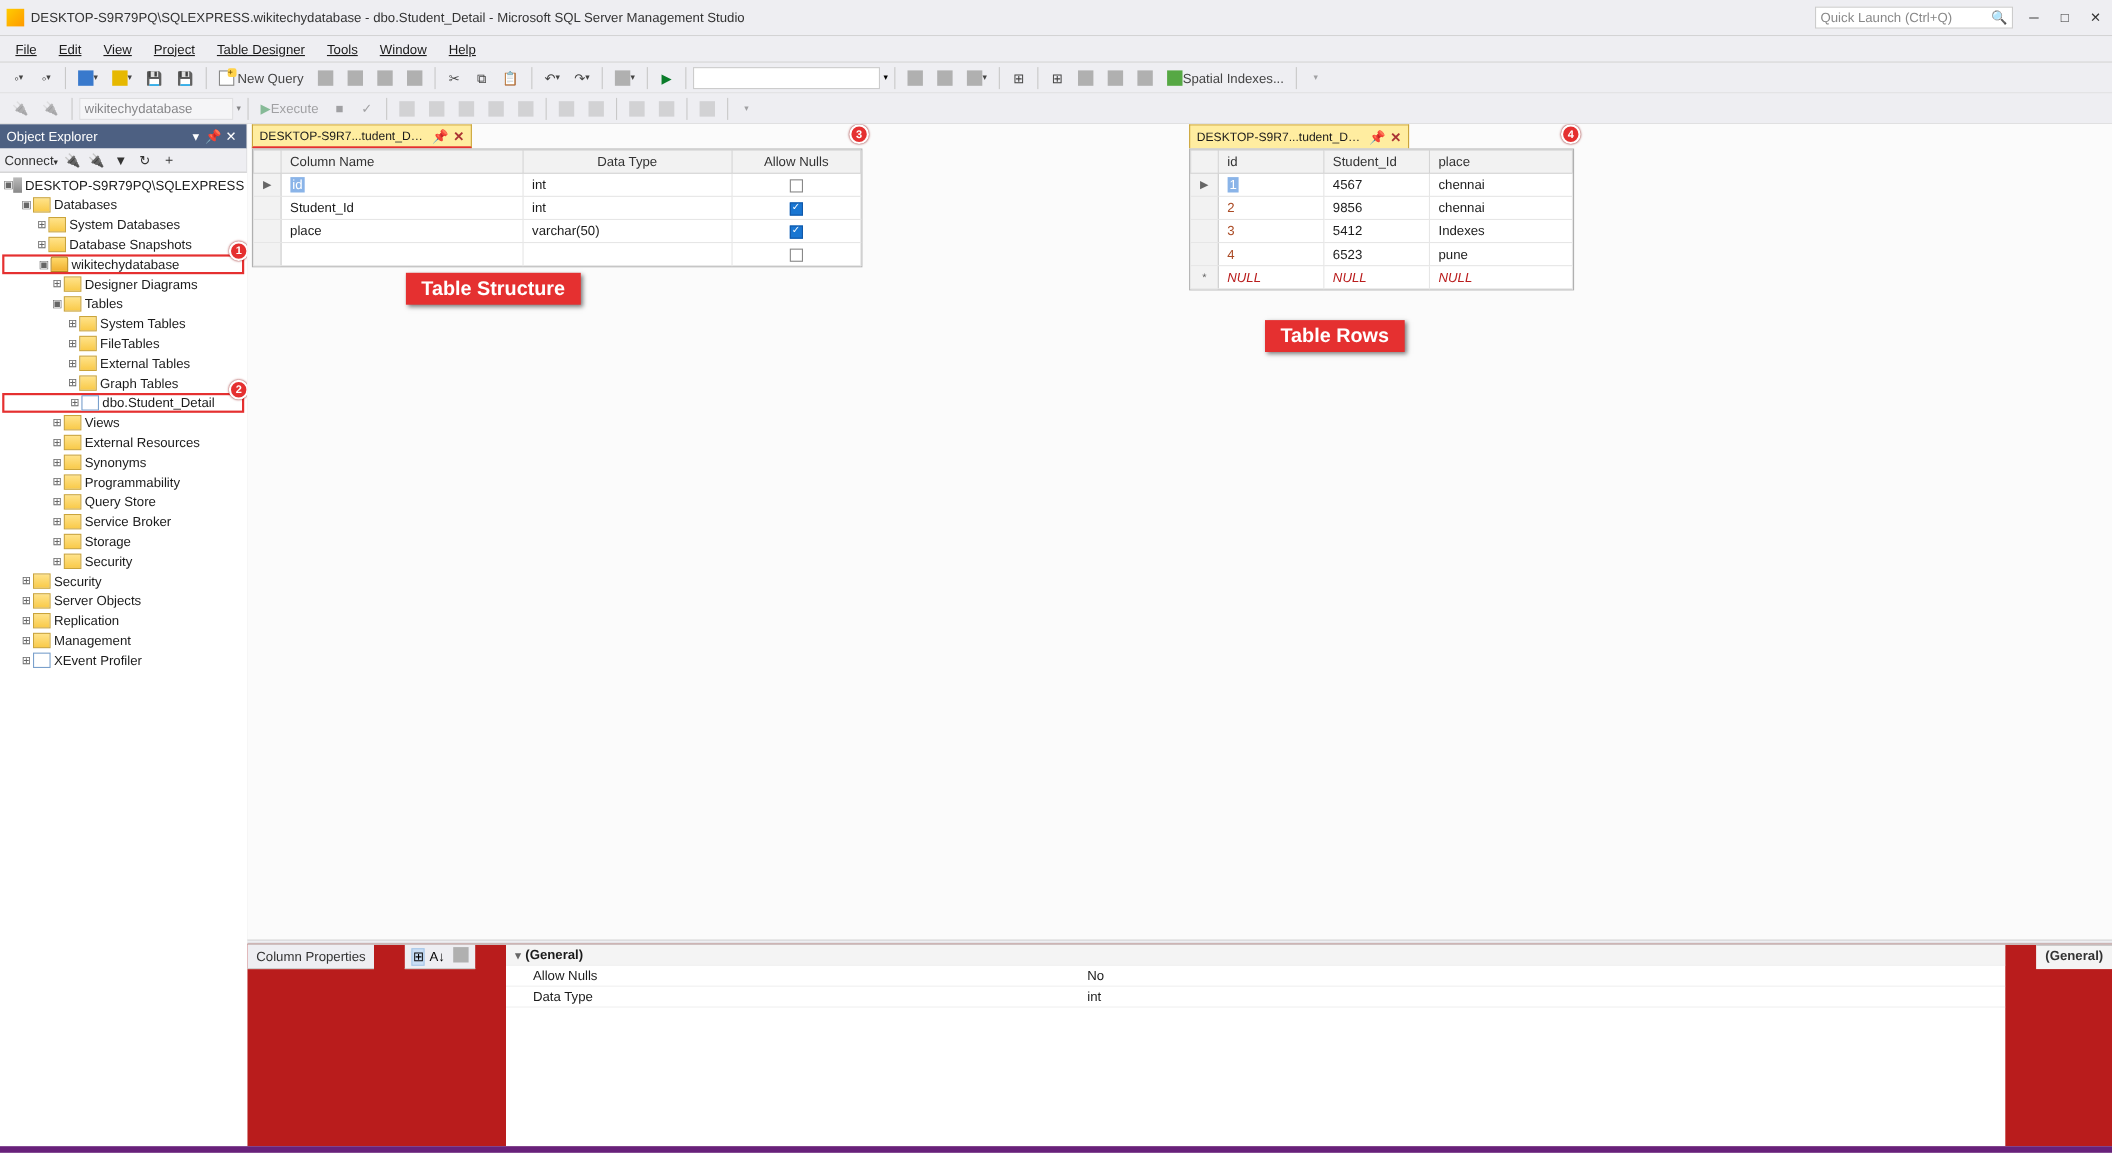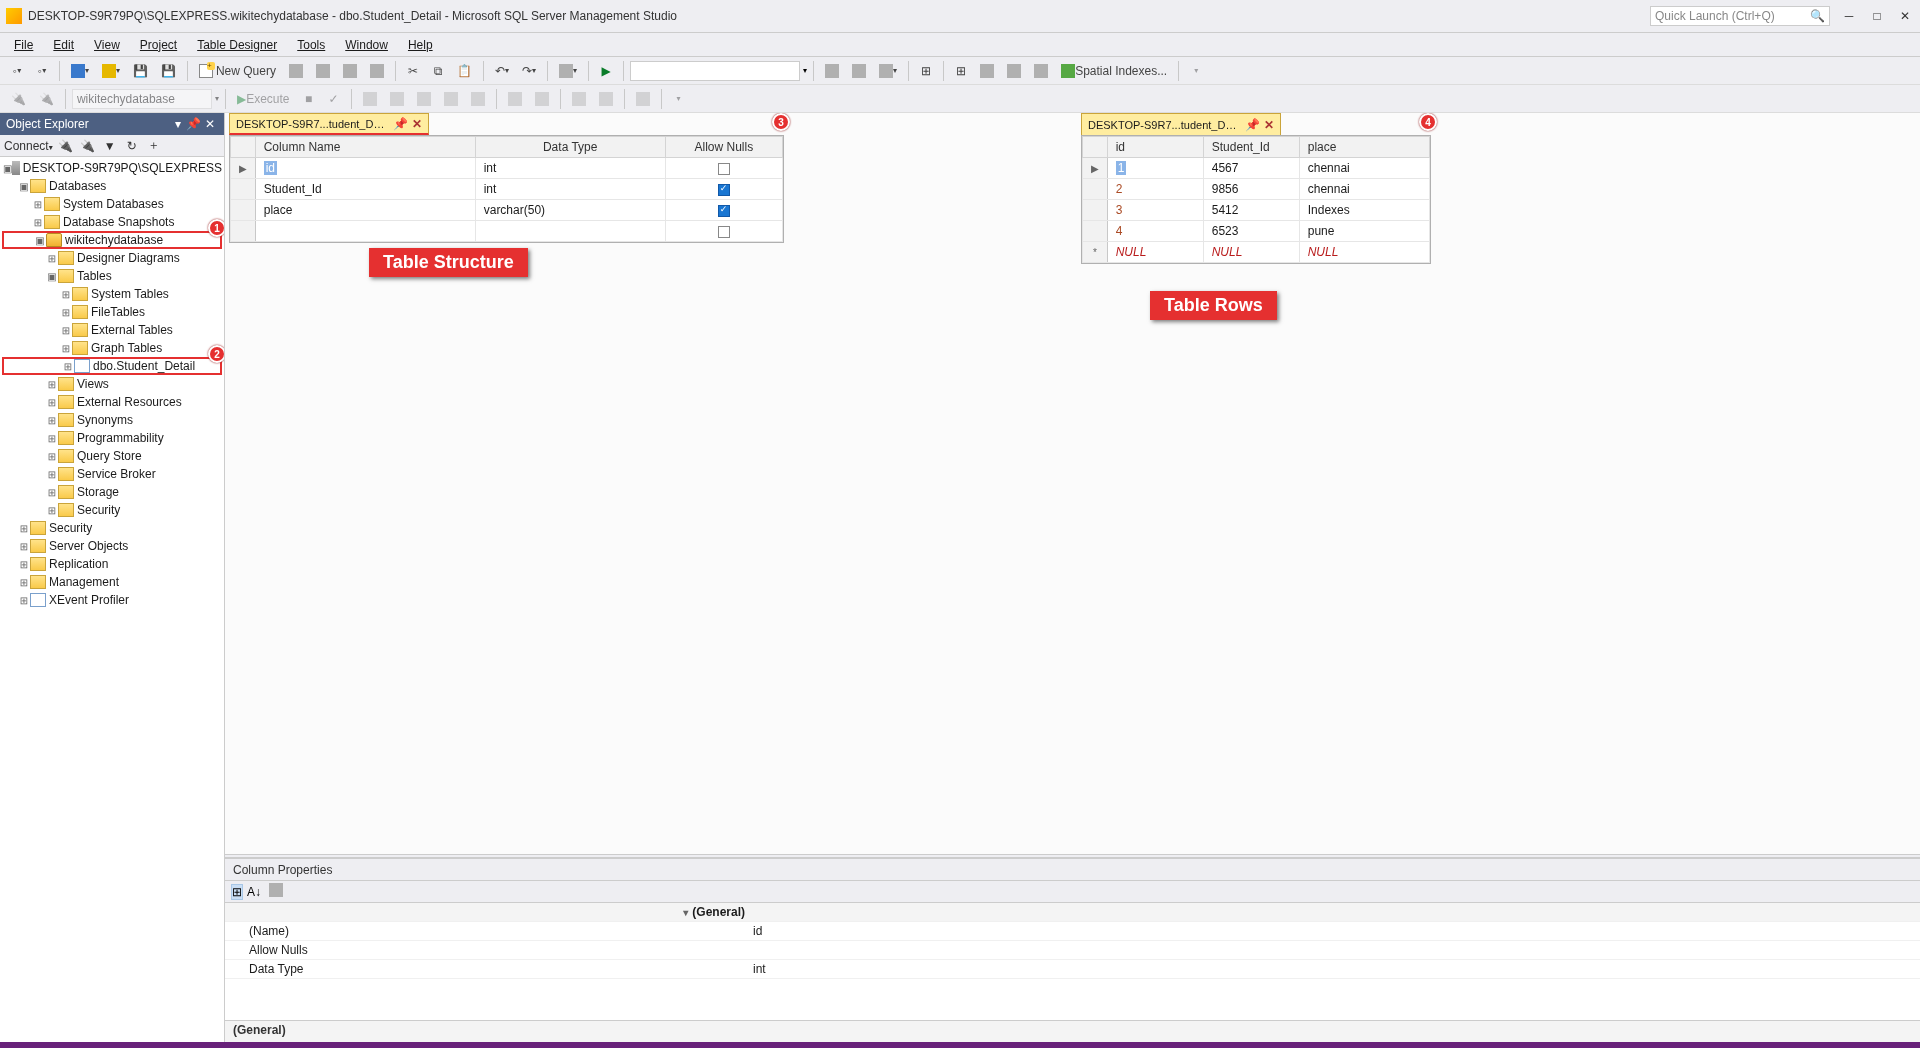--- a/index.html
+++ b/index.html
@@ -59,29 +59,29 @@
 .grid td.rowhdr { background: #f2f2f2; width: 18px; border-right: 1px solid #c8c8c8; color: #666; text-align: center; font-size: 10px; }
 .grid td.idcol { color: #aa4a24; }
 .grid td.null { color: #b91c1c; font-style: italic; }
 .grid td.center { text-align: center; }
 .grid .sel { background: #8ab4e8; color: #fff; padding: 0 2px; }
 .chk { width: 12px; height: 12px; display: inline-block; border: 1px solid #888; background: #fff; vertical-align: middle; }
 .chk.on { background: #1976d2; border-color: #1158a8; position: relative; }
 .chk.on::after { content: "✓"; position: absolute; color: #fff; font-size: 9px; top: -2px; left: 1px; }
 .anno { position: absolute; background: #e53030; color: #fff; padding: 4px 14px; font-size: 18px; font-weight: bold; box-shadow: 2px 2px 4px rgba(0,0,0,.5); z-index: 20; white-space: nowrap; }
 .propsplit { height: 4px; background: #eeeef2; border-top: 1px solid #ccc; border-bottom: 1px solid #ccc; cursor: row-resize; }
-.propspanel { height: 184px; background: #c4b5fd; display: flex; flex-direction: column; border-top: 1px solid #ccc; }
+.propspanel { height: 184px; background: #b91c1c; display: flex; border-top: 1px solid #ccc; gap: 28px; }
 .propspanel .ptitle { height: 22px; background: #eeeef2; display: flex; align-items: center; padding: 0 8px; color: #333; border-bottom: 1px solid #ccc; }
 .propspanel .ptoolbar { height: 22px; background: #eeeef2; border-bottom: 1px solid #ccc; display: flex; align-items: center; padding: 0 6px; gap: 4px; }
 .propspanel .pgrid { flex: 1; overflow: auto; background: #fff; }
 .propspanel .prow { display: flex; height: 19px; align-items: center; border-bottom: 1px solid #f0f0f0; }
 .propspanel .prow .pn { width: 520px; padding-left: 24px; color: #1b1b1b; }
 .propspanel .prow .pv { flex: 1; padding-left: 8px; color: #1b1b1b; }
 .propspanel .pcat { font-weight: bold; background: #f4f4f4; }
-.propspanel .pcat .pn { padding-left: 8px; text-align: right; }
+.propspanel .pcat .pn { padding-left: 8px; }
 .propspanel .pcat .pexp { margin-right: 4px; color: #666; font-size: 10px; }
 .propspanel .pfoot { height: 22px; background: #f4f4f4; border-top: 1px solid #ccc; padding: 2px 8px; font-weight: bold; color: #333; }
 .statusbar { height: 6px; background: #68217a; }
 .tree .pad { display: inline-block; }
 .dropdown-arrow { font-size: 8px; }
 .newquery-icon { width: 14px; height: 14px; background: #fff; border: 1px solid #888; position: relative; margin-right: 3px; }
 .newquery-icon::after { content: "+"; position: absolute; right: -3px; top: -3px; background: #ffd24a; color: #6a4b00; width: 8px; height: 8px; font-size: 8px; line-height: 8px; border-radius: 2px; }
 </style>
 </head>
 <body>
@@ -585,25 +585,22 @@
         <span class="tbtn"><span class="glyph">A↓</span></span>
         <span class="sep"></span>
         <span class="tbtn"><span class="boxicon gray"></span></span>
       </div>
       <div class="pgrid">
         <div class="prow pcat">
           <span class="pn"><span class="pexp">▾</span><span>(General)</span></span>
           <span class="pv"></span>
         </div>
         <div class="prow">
-          <span class="pn">(Name)</span>
-          <span class="pv">id</span>
-        </div>
-        <div class="prow">
           <span class="pn">Allow Nulls</span>
+          <span class="pv">No</span>
         </div>
         <div class="prow">
           <span class="pn">Data Type</span>
           <span class="pv">int</span>
         </div>
       </div>
       <div class="pfoot">(General)</div>
     </div>
   </div>
 </div>

